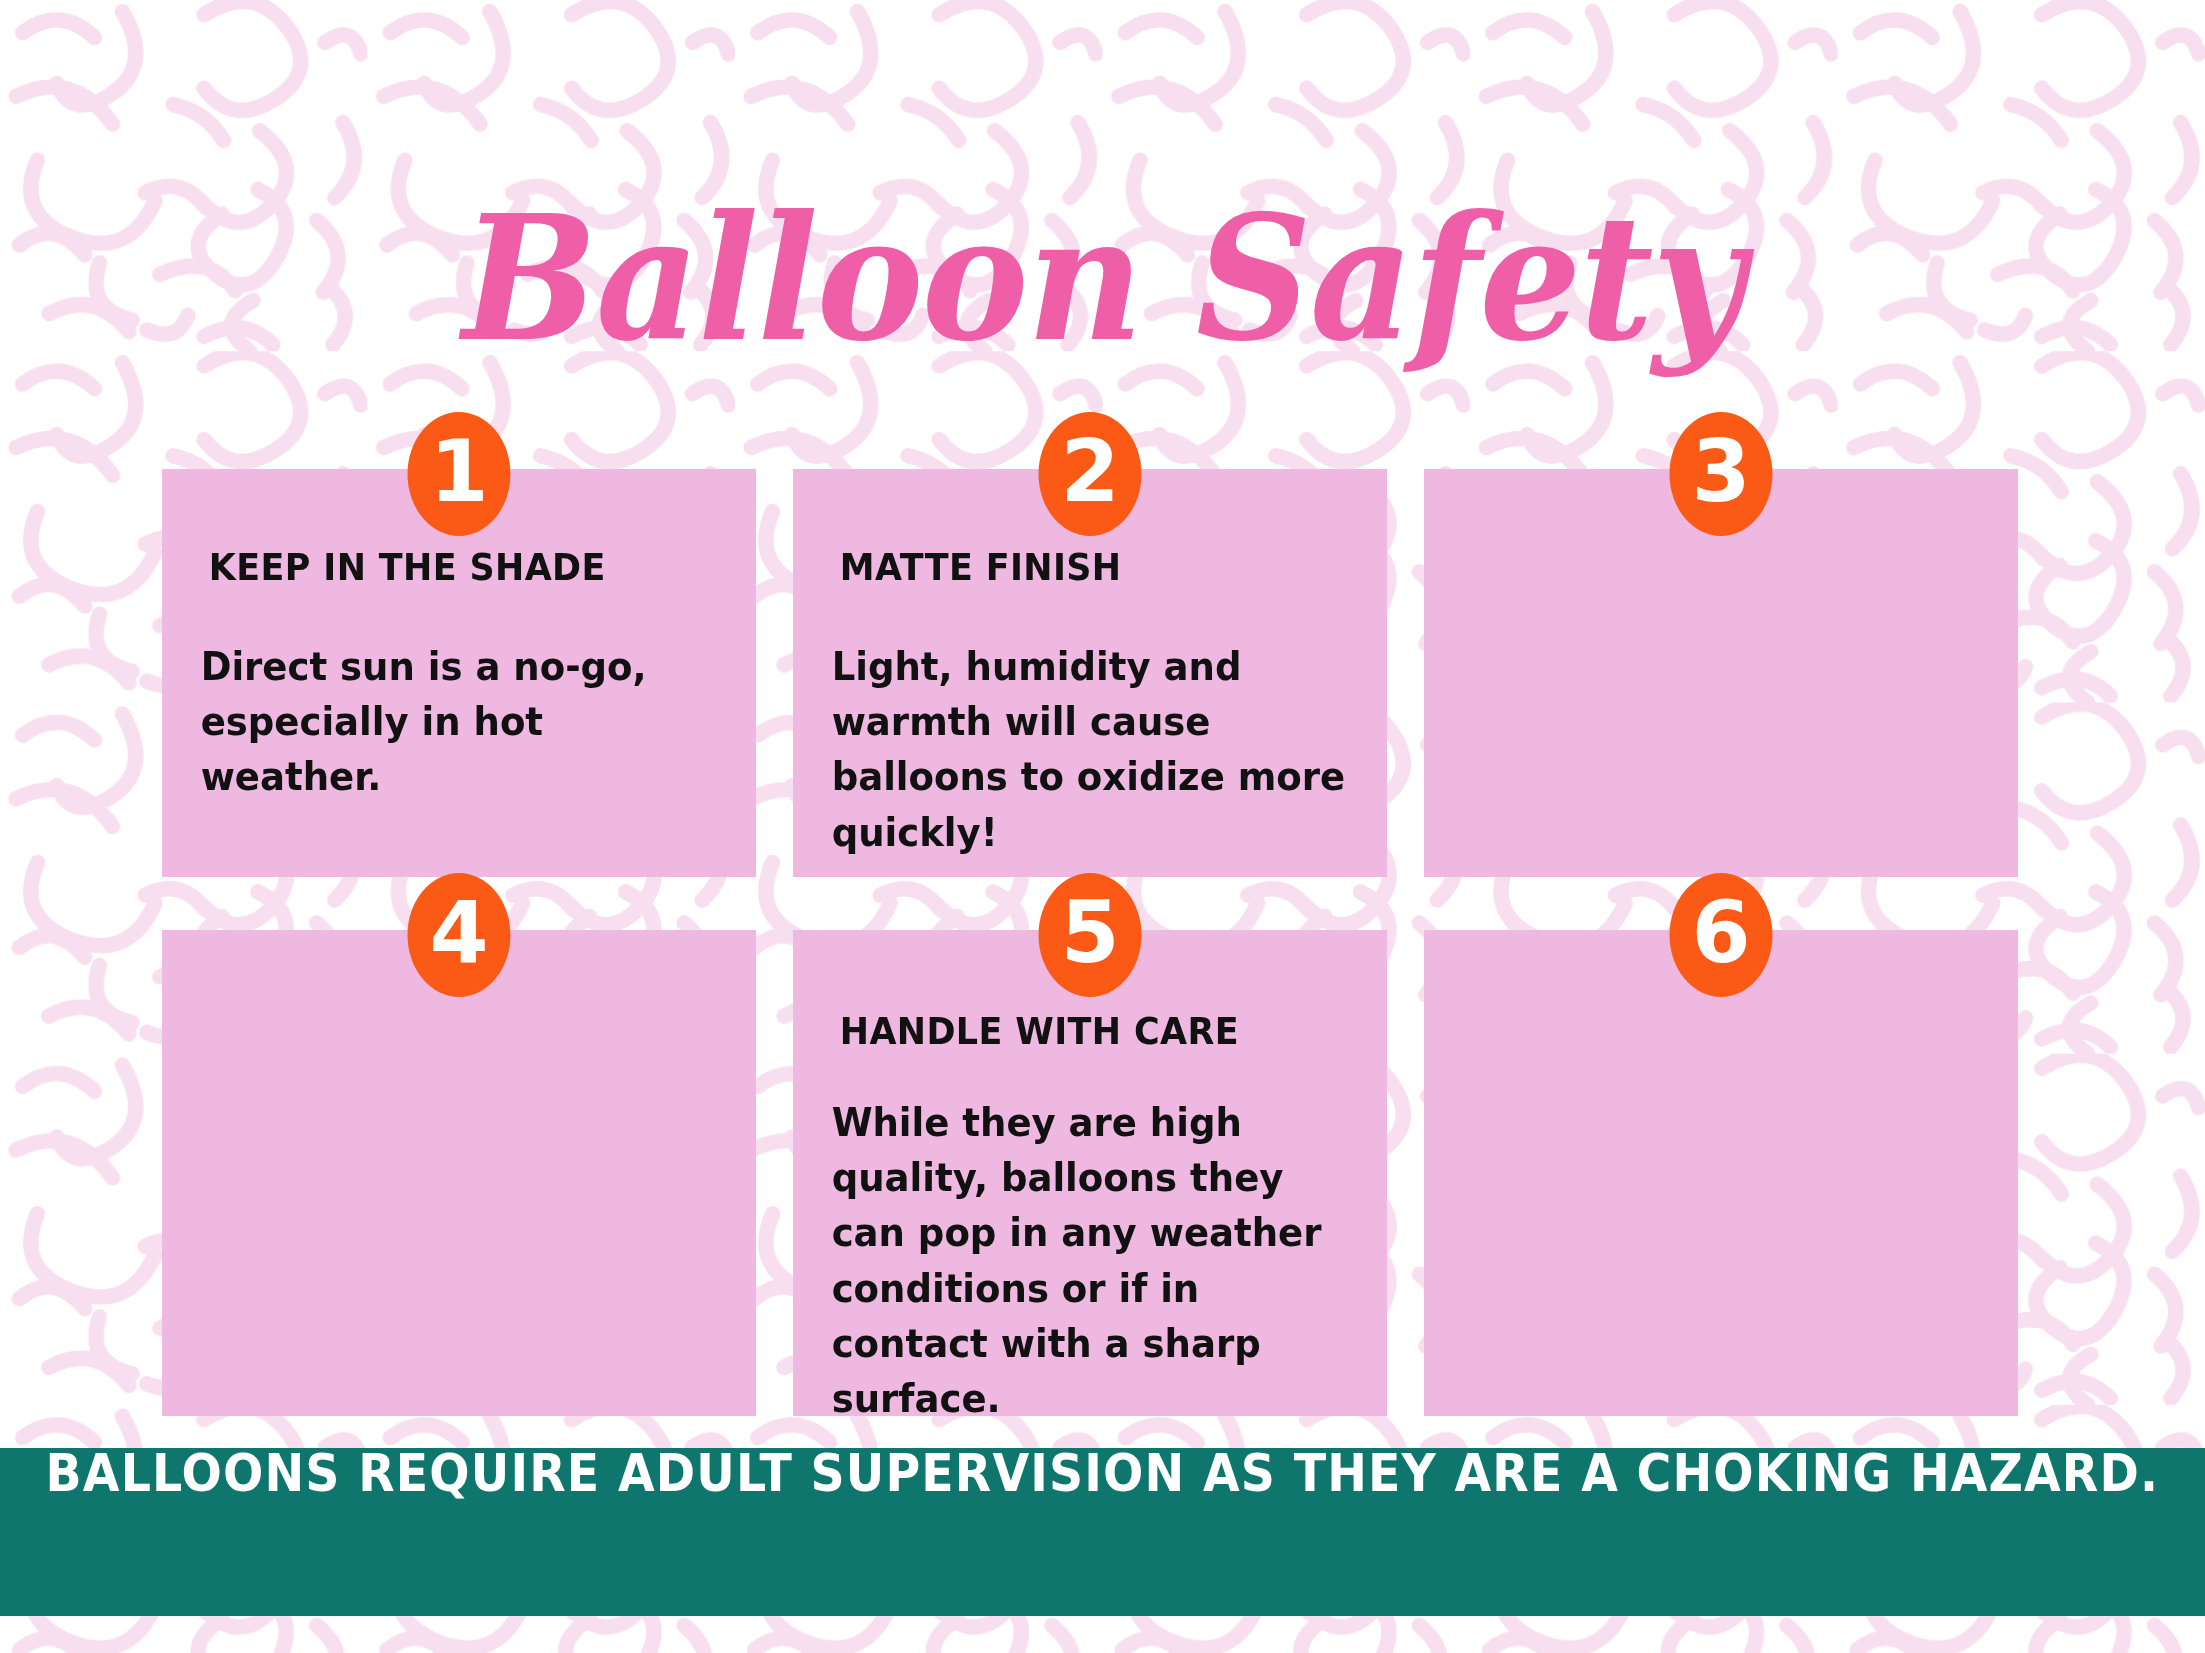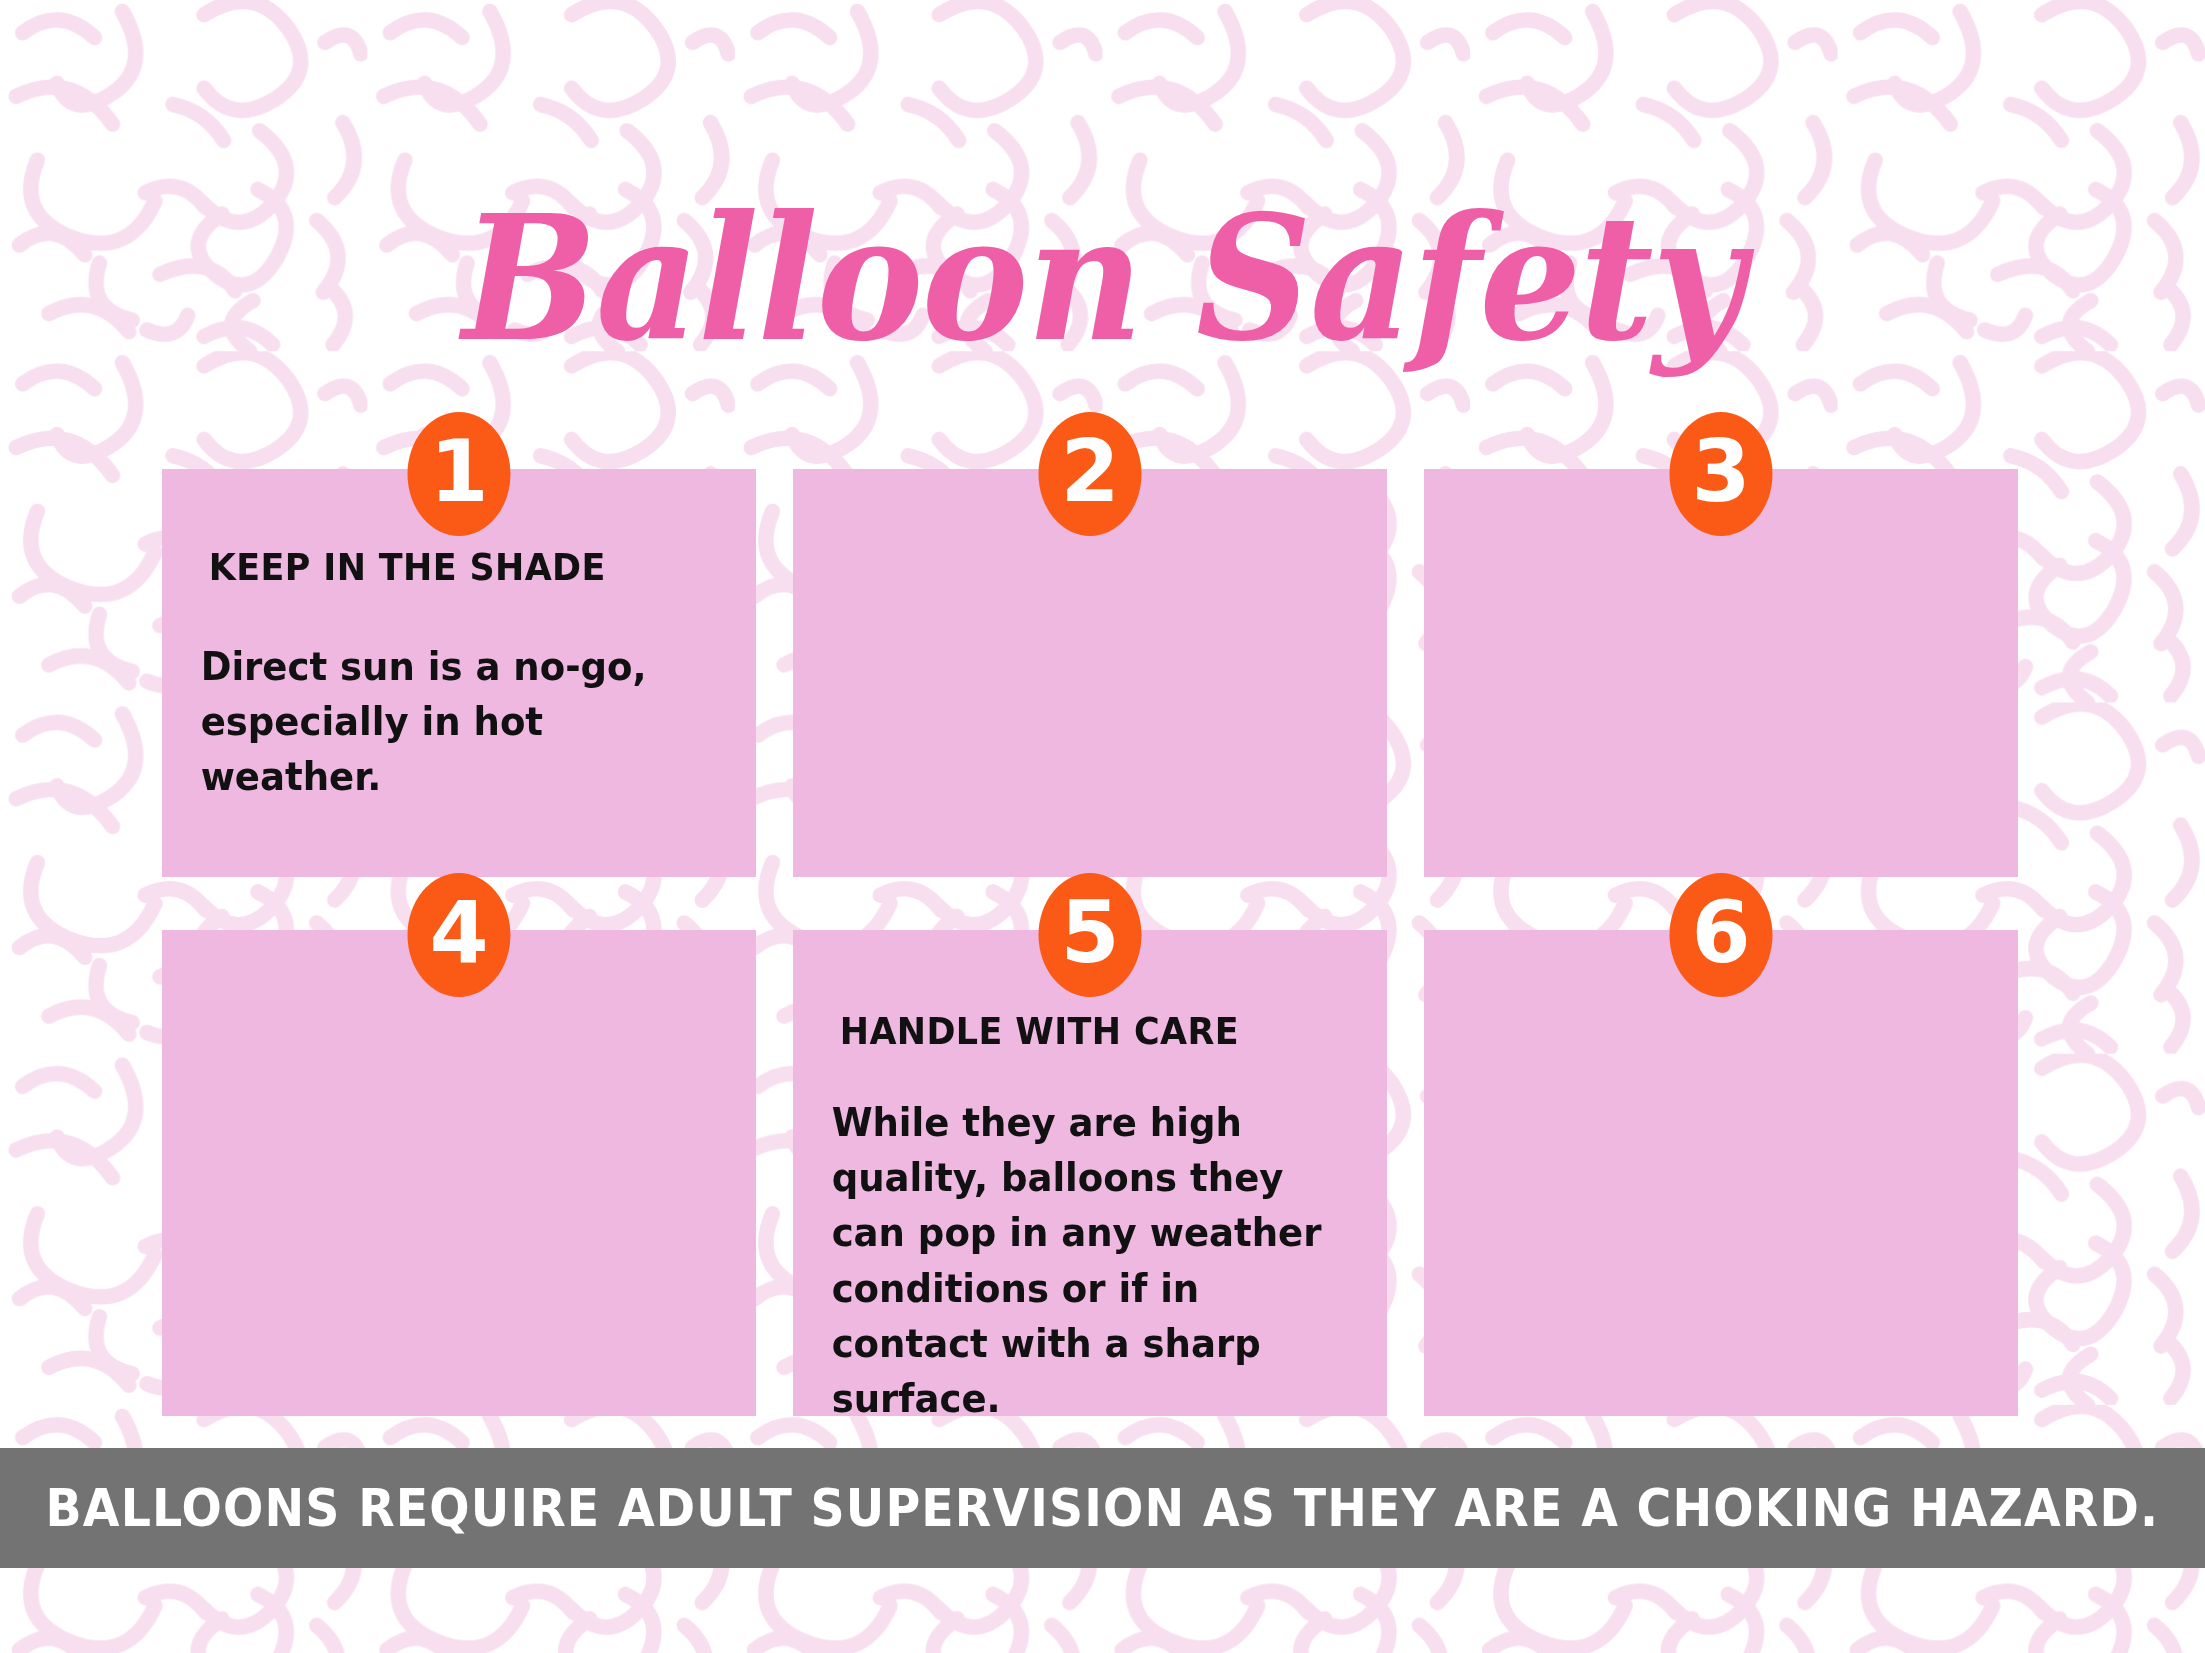--- a/index.html
+++ b/index.html
@@ -134,25 +134,24 @@
   
   .tip-card.row2 .card-heading { padding-top: 78px; }
   .tip-card.row2 .card-text { padding-top: 39px; }
 
   
   #footer-banner {
     position: absolute;
     left: 0;
     top: 1448px;
     width: 2205px;
-    height: 120px;
-    background: #737373;
+    height: 168px;
+    background: #0f766e;
     z-index: 5;
     display: flex;
-    align-items: center;
     justify-content: center;
   }
   #footer-text {
     font-family: "DejaVu Sans", "Liberation Sans", sans-serif;
     font-weight: 700;
     font-size: 51px;
     line-height: 1;
     letter-spacing: 1.2px;
     color: #ffffff;
     text-transform: uppercase;
@@ -207,20 +206,24 @@
     <div class="tip-card">
       <div class="badge">1</div>
       <div class="card-body">
         <div class="card-heading">KEEP IN THE SHADE</div>
         <div class="card-text">Direct sun is a no-go, especially in hot weather.</div>
       </div>
     </div>
 
     <div class="tip-card">
       <div class="badge">2</div>
+      <div class="card-body">
+        <div class="card-heading">MATTE FINISH</div>
+        <div class="card-text">Light, humidity and warmth will cause balloons to oxidize more quickly!</div>
+      </div>
     </div>
 
     <div class="tip-card">
       <div class="badge">3</div>
     </div>
 
     <div class="tip-card row2">
       <div class="badge">4</div>
     </div>
 

